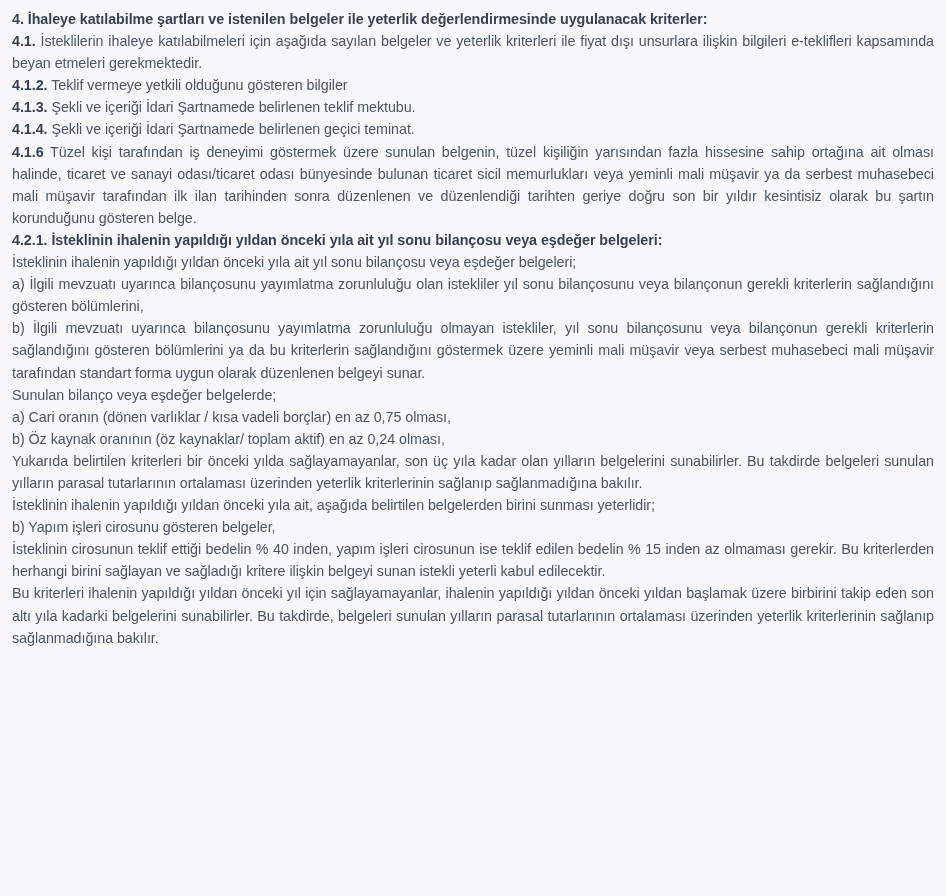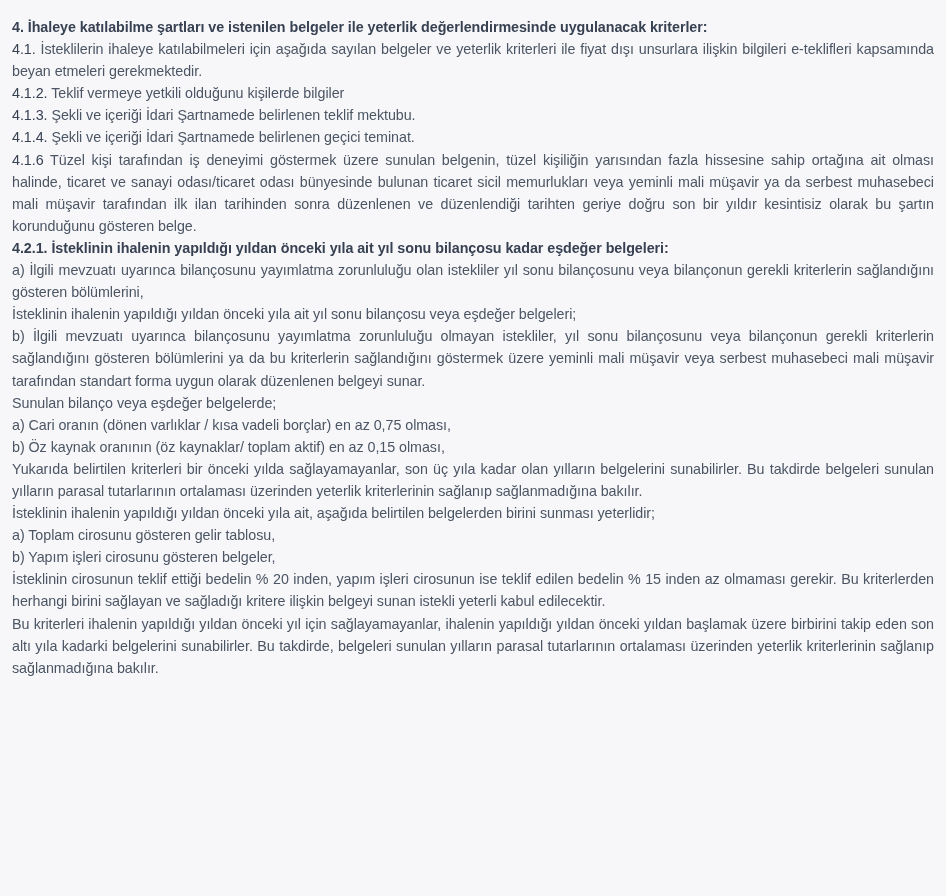--- a/index.html
+++ b/index.html
@@ -14,21 +14,21 @@
     font-family: "Liberation Sans", "DejaVu Sans", sans-serif;
     color: #4b5563;
     -webkit-font-smoothing: antialiased;
     overflow: hidden;
   }
 
   #document-root {
     box-sizing: border-box;
     width: 946px;
     height: 896px;
-    padding: 16px 12px 0 12px;
+    padding: 8px 12px 0 12px;
     background: #f7f7fa;
   }
 
   .blk {
     margin: 0;
     padding: 0;
     font-size: 14.3px;
     line-height: 22.1px;
     color: #4b5563;
     text-align: justify;
@@ -36,49 +36,48 @@
     letter-spacing: -0.05px;
     word-spacing: 0px;
   }
 
   
   .blk.noj {
     text-align: left;
   }
 
   .blk .lead {
-    font-weight: normal;
+    font-weight: bold;
     color: #374151;
   }
 
   
   .blk.head {
     font-weight: bold;
     color: #374151;
     text-align: left;
   }
 
   
 </style>
 </head>
 <body>
 
 <div id="document-root">
     <p class="blk head"><span class="body">4. İhaleye katılabilme şartları ve istenilen belgeler ile yeterlik değerlendirmesinde uygulanacak kriterler:</span></p>
     <p class="blk"><span class="lead">4.1.</span><span class="body"> İsteklilerin ihaleye katılabilmeleri için aşağıda sayılan belgeler ve yeterlik kriterleri ile fiyat dışı unsurlara ilişkin bilgileri e-teklifleri kapsamında beyan etmeleri gerekmektedir.</span></p>
-    <p class="blk noj"><span class="lead">4.1.2.</span><span class="body"> Teklif vermeye yetkili olduğunu kişilerde bilgiler</span></p>
+    <p class="blk noj"><span class="lead">4.1.2.</span><span class="body"> Teklif vermeye yetkili olduğunu gösteren bilgiler</span></p>
     <p class="blk noj"><span class="lead">4.1.3.</span><span class="body"> Şekli ve içeriği İdari Şartnamede belirlenen teklif mektubu.</span></p>
     <p class="blk noj"><span class="lead">4.1.4.</span><span class="body"> Şekli ve içeriği İdari Şartnamede belirlenen geçici teminat.</span></p>
     <p class="blk"><span class="lead">4.1.6</span><span class="body"> Tüzel kişi tarafından iş deneyimi göstermek üzere sunulan belgenin, tüzel kişiliğin yarısından fazla hissesine sahip ortağına ait olması halinde, ticaret ve sanayi odası/ticaret odası bünyesinde bulunan ticaret sicil memurlukları veya yeminli mali müşavir ya da serbest muhasebeci mali müşavir tarafından ilk ilan tarihinden sonra düzenlenen ve düzenlendiği tarihten geriye doğru son bir yıldır kesintisiz olarak bu şartın korunduğunu gösteren belge.</span></p>
-    <p class="blk head"><span class="body">4.2.1. İsteklinin ihalenin yapıldığı yıldan önceki yıla ait yıl sonu bilançosu kadar eşdeğer belgeleri:</span></p>
+    <p class="blk head"><span class="body">4.2.1. İsteklinin ihalenin yapıldığı yıldan önceki yıla ait yıl sonu bilançosu veya eşdeğer belgeleri:</span></p>
+    <p class="blk noj"><span class="body">İsteklinin ihalenin yapıldığı yıldan önceki yıla ait yıl sonu bilançosu veya eşdeğer belgeleri;</span></p>
     <p class="blk"><span class="body">a) İlgili mevzuatı uyarınca bilançosunu yayımlatma zorunluluğu olan istekliler yıl sonu bilançosunu veya bilançonun gerekli kriterlerin sağlandığını gösteren bölümlerini,</span></p>
-    <p class="blk noj"><span class="body">İsteklinin ihalenin yapıldığı yıldan önceki yıla ait yıl sonu bilançosu veya eşdeğer belgeleri;</span></p>
     <p class="blk"><span class="body">b) İlgili mevzuatı uyarınca bilançosunu yayımlatma zorunluluğu olmayan istekliler, yıl sonu bilançosunu veya bilançonun gerekli kriterlerin sağlandığını gösteren bölümlerini ya da bu kriterlerin sağlandığını göstermek üzere yeminli mali müşavir veya serbest muhasebeci mali müşavir tarafından standart forma uygun olarak düzenlenen belgeyi sunar.</span></p>
     <p class="blk noj"><span class="body">Sunulan bilanço veya eşdeğer belgelerde;</span></p>
     <p class="blk noj"><span class="body">a) Cari oranın (dönen varlıklar / kısa vadeli borçlar) en az 0,75 olması,</span></p>
-    <p class="blk noj"><span class="body">b) Öz kaynak oranının (öz kaynaklar/ toplam aktif) en az 0,15 olması,</span></p>
+    <p class="blk noj"><span class="body">b) Öz kaynak oranının (öz kaynaklar/ toplam aktif) en az 0,24 olması,</span></p>
     <p class="blk"><span class="body">Yukarıda belirtilen kriterleri bir önceki yılda sağlayamayanlar, son üç yıla kadar olan yılların belgelerini sunabilirler. Bu takdirde belgeleri sunulan yılların parasal tutarlarının ortalaması üzerinden yeterlik kriterlerinin sağlanıp sağlanmadığına bakılır.</span></p>
     <p class="blk noj"><span class="body">İsteklinin ihalenin yapıldığı yıldan önceki yıla ait, aşağıda belirtilen belgelerden birini sunması yeterlidir;</span></p>
-    <p class="blk noj"><span class="body">a) Toplam cirosunu gösteren gelir tablosu,</span></p>
     <p class="blk noj"><span class="body">b) Yapım işleri cirosunu gösteren belgeler,</span></p>
-    <p class="blk"><span class="body">İsteklinin cirosunun teklif ettiği bedelin % 20 inden, yapım işleri cirosunun ise teklif edilen bedelin % 15 inden az olmaması gerekir. Bu kriterlerden herhangi birini sağlayan ve sağladığı kritere ilişkin belgeyi sunan istekli yeterli kabul edilecektir.</span></p>
+    <p class="blk"><span class="body">İsteklinin cirosunun teklif ettiği bedelin % 40 inden, yapım işleri cirosunun ise teklif edilen bedelin % 15 inden az olmaması gerekir. Bu kriterlerden herhangi birini sağlayan ve sağladığı kritere ilişkin belgeyi sunan istekli yeterli kabul edilecektir.</span></p>
     <p class="blk"><span class="body">Bu kriterleri ihalenin yapıldığı yıldan önceki yıl için sağlayamayanlar, ihalenin yapıldığı yıldan önceki yıldan başlamak üzere birbirini takip eden son altı yıla kadarki belgelerini sunabilirler. Bu takdirde, belgeleri sunulan yılların parasal tutarlarının ortalaması üzerinden yeterlik kriterlerinin sağlanıp sağlanmadığına bakılır.</span></p>
   </div>
 
 </body></html>

